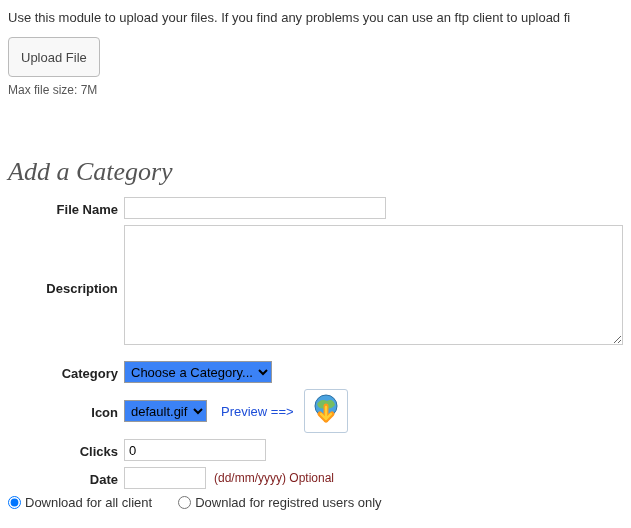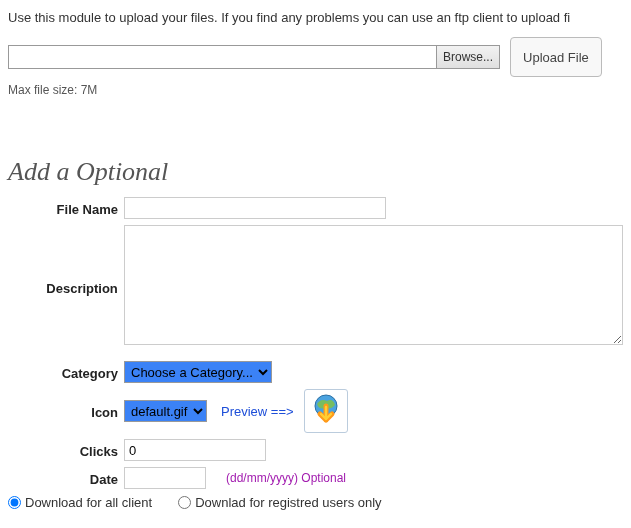--- a/index.html
+++ b/index.html
@@ -123,43 +123,39 @@
     border: 1px solid #bcd;
     border-radius: 3px;
     background: #fff;
     display: flex;
     align-items: center;
     justify-content: center;
   }
   .num-input { width: 142px; }
   .date-input { width: 82px; }
   .hint {
-    color: #a21caf;
+    color: #7f1d1d;
     font-size: 12px;
-    margin-left: 20px;
+    margin-left: 8px;
   }
   .radio-row input { margin: 0 4px 0 0; vertical-align: middle; }
   .radio-row label { margin-right: 26px; vertical-align: middle; }
 </style>
 </head>
 <body>
 
 <div class="instruction">Use this module to upload your files. If you find any problems you can use an ftp client to upload fi</div>
 
 <div class="upload-row">
-  <div class="file-input-wrap">
-    <input type="text" class="file-text" style="">
-    <button class="browse-btn">Browse...</button>
-  </div>
   <button class="upload-btn">Upload File</button>
 </div>
 
 <div class="maxsize">Max file size: 7M</div>
 
-<h2 class="section-title">Add a Optional</h2>
+<h2 class="section-title">Add a Category</h2>
 
 <div class="form-row">
   <div class="label">File Name</div>
   <input class="text-input text-wide" value="" style="">
 </div>
 
 <div class="form-row top">
   <div class="label" style="padding-top:56px">Description</div>
   <textarea class="textarea" style=""></textarea>
 </div>

